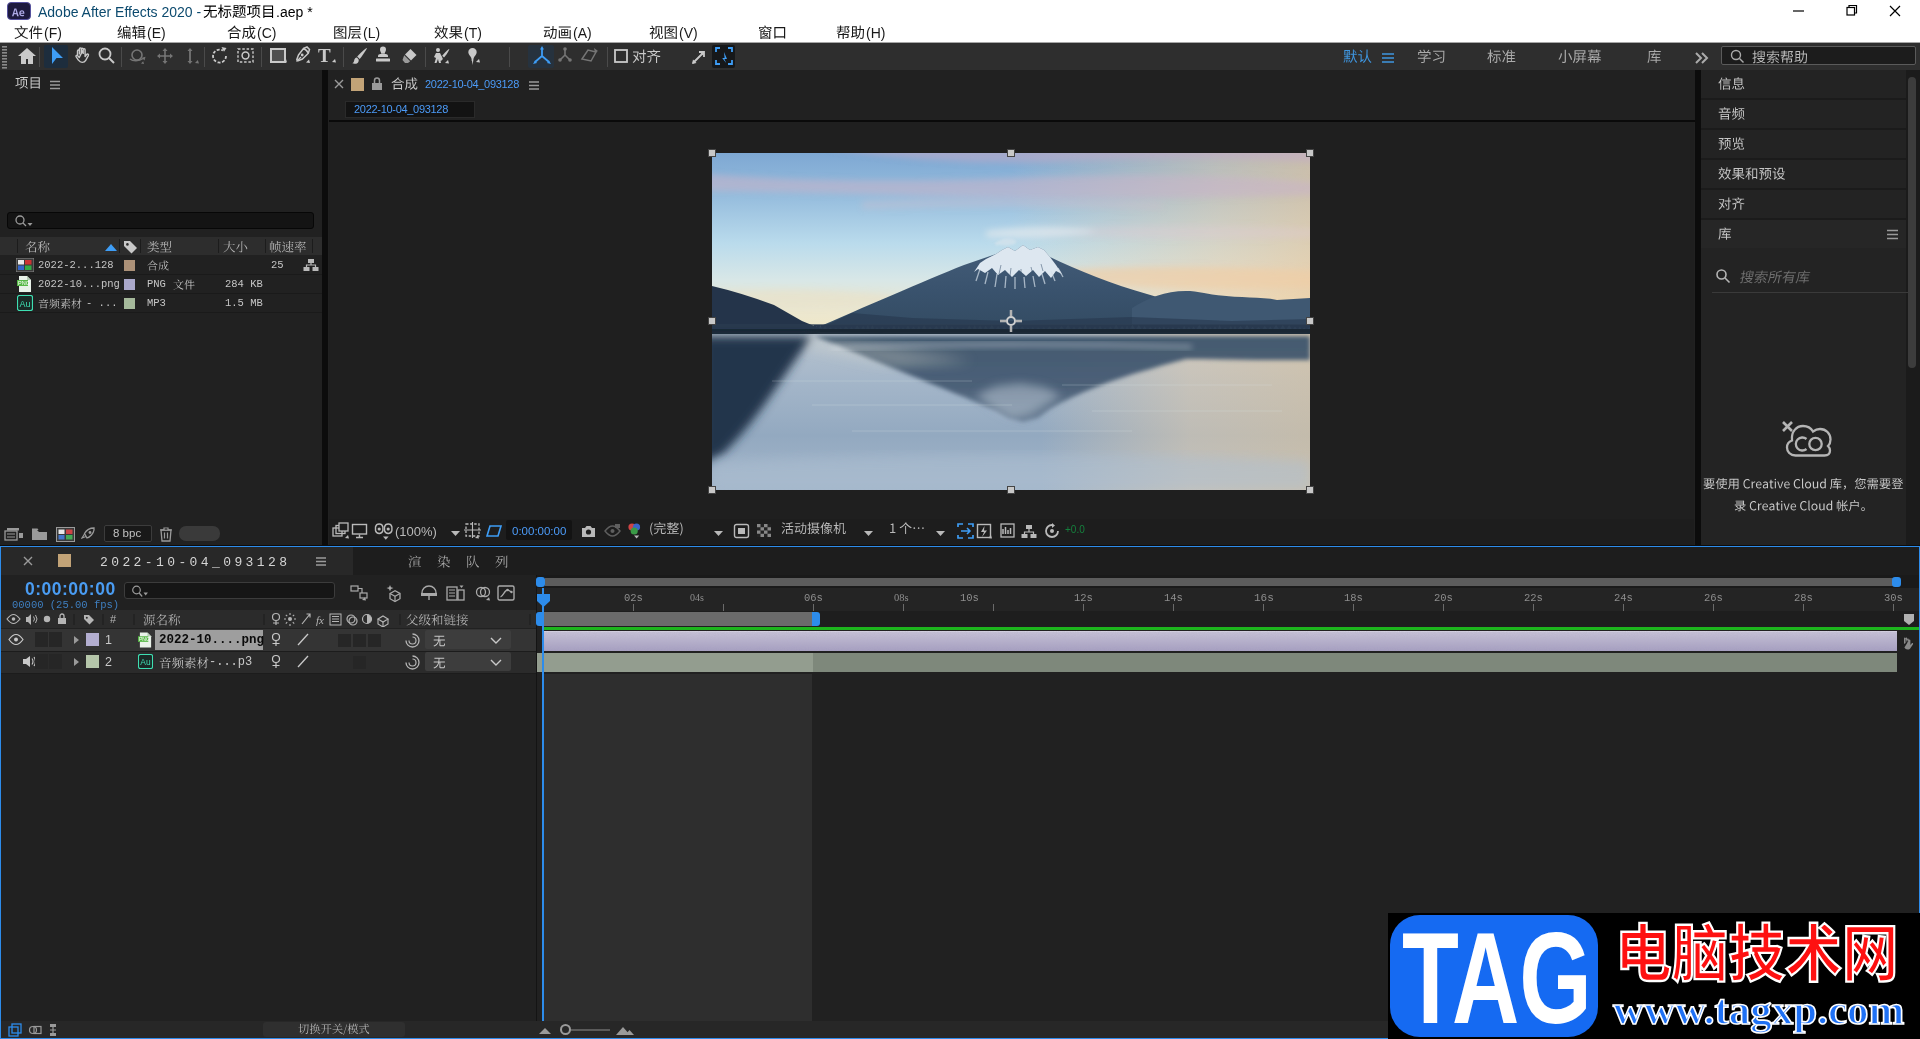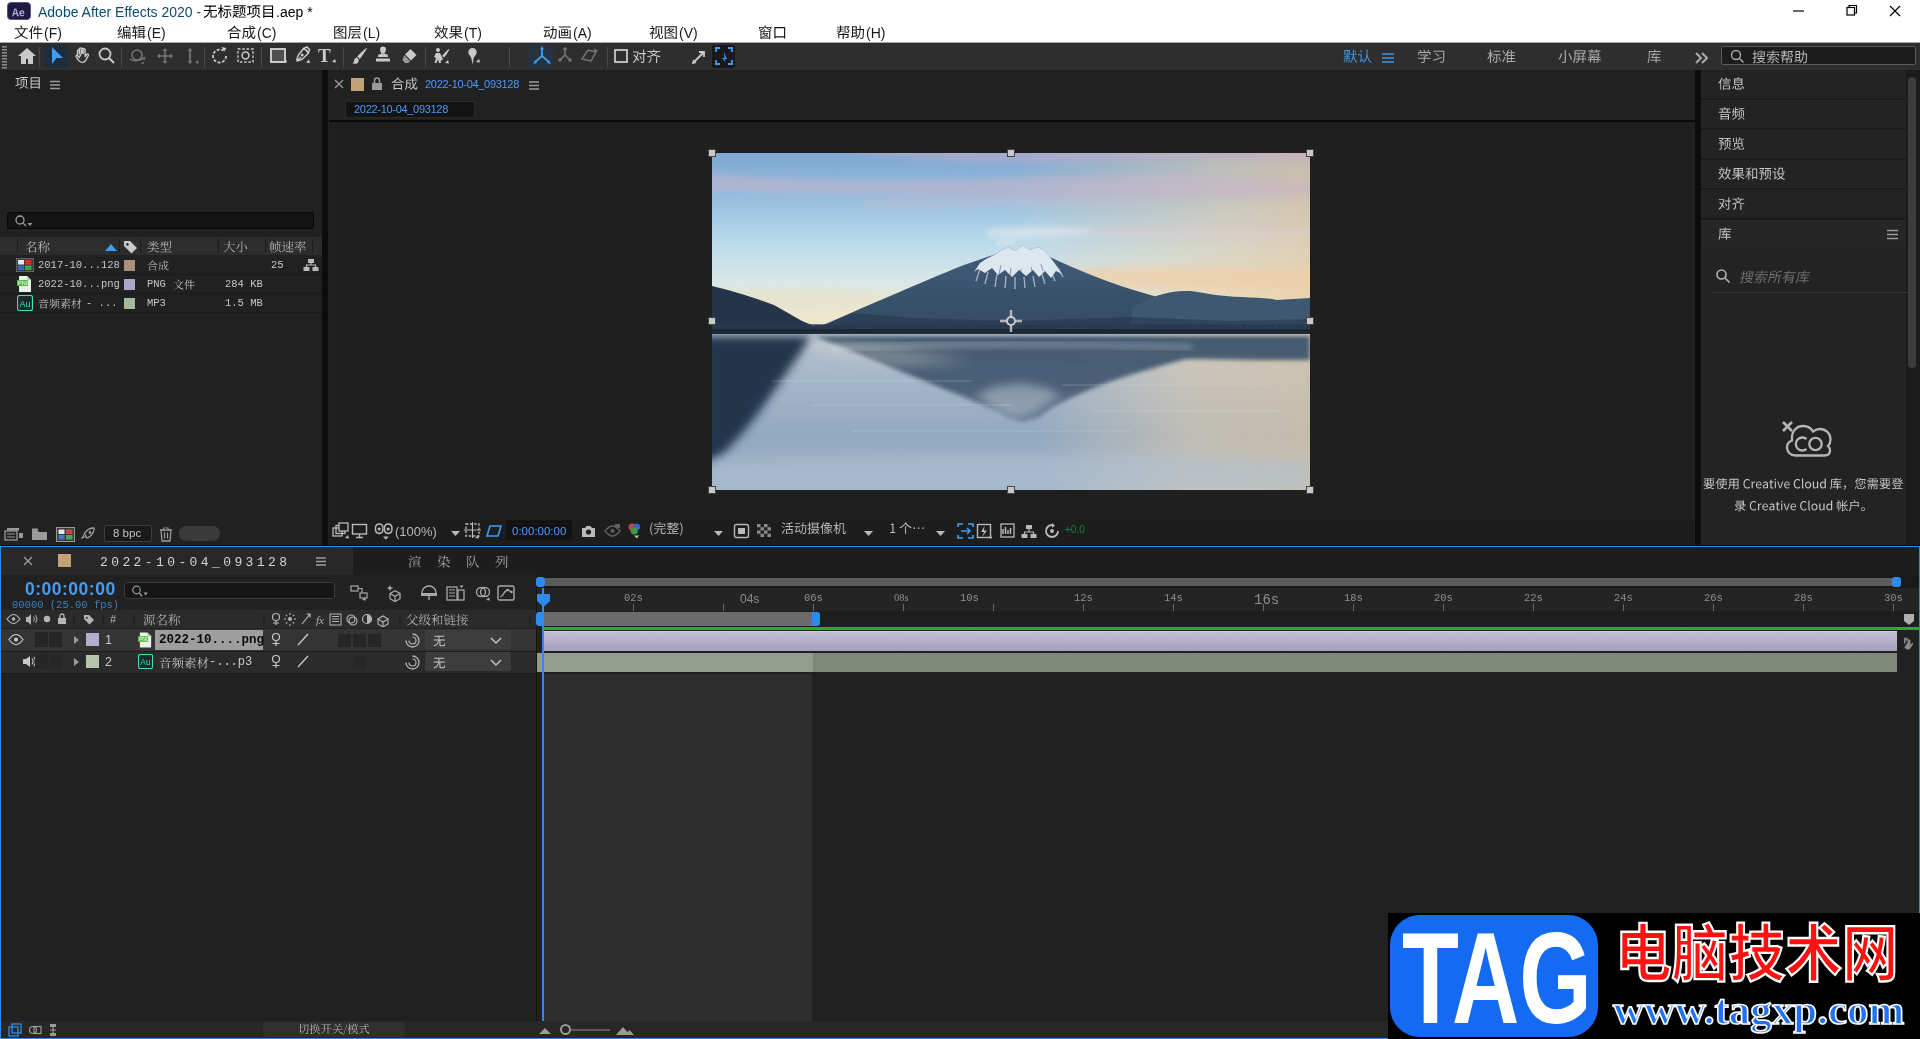--- a/index.html
+++ b/index.html
@@ -256,21 +256,21 @@
 <div class="abs" style="left:0;top:274px;width:322px;height:1px;background:#1a1a1a"></div>
 <div class="abs" style="left:0;top:293px;width:322px;height:1px;background:#1a1a1a"></div>
 <div class="abs" style="left:0;top:312px;width:322px;height:1px;background:#1a1a1a"></div>
 <svg class="abs" style="left:16px;top:258px" width="18" height="14" viewBox="0 0 18 14">
     <rect x="0" y="0" width="18" height="14" fill="#3a3a3a" stroke="#888" stroke-width="1"></rect>
     <rect x="2" y="2" width="6" height="4.5" fill="#e8e8e8"></rect>
     <rect x="9" y="2" width="6.5" height="4.5" fill="#cc3333"></rect>
     <rect x="2" y="7.5" width="6" height="4.5" fill="#3366cc"></rect>
     <rect x="9" y="7.5" width="6.5" height="4.5" fill="#33aa44"></rect>
   </svg>
-<div class="abs" style="left:38px;top:259px;font-family:'Liberation Mono',monospace;font-size:10.5px;color:#c6c6c6">2017-10...128</div>
+<div class="abs" style="left:38px;top:259px;font-family:'Liberation Mono',monospace;font-size:10.5px;color:#c6c6c6">2022-2...128</div>
 <div class="abs" style="left:124px;top:260px;width:11px;height:11px;background:#ac9178"></div>
 <svg style="position:absolute;left:147.0px;top:257.2px;" width="24" height="18" viewBox="0 -12.8 24 18">
     <path d="M2.9 -5.3 3.0 -4.9H7.9C8.0 -4.9 8.2 -5.0 8.2 -5.1C7.8 -5.5 7.2 -5.9 7.2 -5.9L6.7 -5.3ZM5.7 -8.6C6.5 -7.0 8.2 -5.6 10.0 -4.7C10.0 -5.0 10.3 -5.2 10.6 -5.3L10.6 -5.4C8.7 -6.2 6.9 -7.4 5.9 -8.8C6.2 -8.8 6.3 -8.9 6.3 -9.0L5.1 -9.3C4.5 -7.7 2.2 -5.5 0.4 -4.5L0.5 -4.3C2.5 -5.2 4.7 -7.1 5.7 -8.6ZM7.9 -2.9V-0.3H3.1V-2.9ZM2.4 -3.2V0.8H2.5C2.8 0.8 3.1 0.7 3.1 0.6V0.0H7.9V0.8H8.0C8.3 0.8 8.6 0.6 8.6 0.5V-2.8C8.9 -2.8 9.0 -2.9 9.1 -3.0L8.2 -3.7L7.8 -3.2H3.2L2.4 -3.6Z M18.4 -9.0 18.3 -8.8C18.8 -8.6 19.4 -8.1 19.7 -7.6C20.4 -7.3 20.7 -8.8 18.4 -9.0ZM12.6 -7.0V-4.6C12.6 -2.8 12.4 -0.8 11.4 0.8L11.5 0.9C13.1 -0.6 13.3 -2.9 13.3 -4.6H15.3C15.2 -2.7 15.1 -1.7 14.9 -1.5C14.8 -1.4 14.7 -1.4 14.6 -1.4C14.4 -1.4 13.8 -1.5 13.5 -1.5V-1.3C13.8 -1.3 14.1 -1.2 14.2 -1.1C14.3 -1.0 14.4 -0.8 14.4 -0.6C14.8 -0.6 15.1 -0.7 15.3 -0.9C15.7 -1.2 15.9 -2.3 16.0 -4.5C16.2 -4.5 16.3 -4.6 16.4 -4.6L15.6 -5.3L15.2 -4.9H13.3V-6.7H16.9C17.0 -4.9 17.4 -3.3 18.0 -2.0C17.3 -1.0 16.2 -0.0 14.9 0.7L15.0 0.8C16.4 0.3 17.5 -0.5 18.3 -1.5C18.8 -0.8 19.4 -0.2 20.1 0.3C20.6 0.7 21.3 0.9 21.5 0.6C21.6 0.5 21.6 0.3 21.2 -0.1L21.4 -1.7L21.3 -1.7C21.1 -1.3 20.9 -0.7 20.8 -0.5C20.7 -0.3 20.6 -0.3 20.4 -0.4C19.7 -0.8 19.2 -1.4 18.8 -2.0C19.5 -3.0 20.0 -4.1 20.4 -5.1C20.7 -5.1 20.8 -5.2 20.8 -5.3L19.7 -5.7C19.4 -4.6 19.0 -3.6 18.5 -2.7C18.0 -3.8 17.7 -5.2 17.6 -6.7H21.2C21.4 -6.7 21.5 -6.7 21.5 -6.9C21.2 -7.2 20.5 -7.7 20.5 -7.7L20.0 -7.0H17.6C17.5 -7.6 17.5 -8.2 17.5 -8.8C17.8 -8.8 17.9 -8.9 17.9 -9.1L16.8 -9.2C16.8 -8.4 16.8 -7.7 16.9 -7.0H13.4L12.6 -7.4Z" fill="#c6c6c6"></path>
   </svg>
 <div class="abs" style="left:271px;top:259px;font-family:'Liberation Mono',monospace;font-size:10.5px;color:#c6c6c6">25</div>
 <svg class="abs" style="left:303px;top:258px" width="16" height="15" viewBox="0 0 16 15">
     <rect x="5" y="1" width="6" height="4" fill="#b9b9b9"></rect>
     <rect x="0.5" y="9" width="6" height="4" fill="#b9b9b9"></rect>
     <rect x="9.5" y="9" width="6" height="4" fill="#b9b9b9"></rect>
     <path d="M8 5v2M3.5 9V7h9v2" stroke="#b9b9b9" stroke-width="1.2" fill="none"></path>
@@ -800,33 +800,33 @@
 <div class="abs" style="left:536px;top:575px;width:1px;height:446px;background:#141414"></div>
 <div class="abs" style="left:537px;top:575px;width:1382px;height:13px;background:#1a1a1a"></div>
 <div class="abs" style="left:545px;top:578px;width:1348px;height:8px;background:#5c5c5c"></div>
 <div class="abs" style="left:536px;top:577px;width:9px;height:10px;background:#2d8ceb;border-radius:3px"></div>
 <div class="abs" style="left:1892px;top:577px;width:9px;height:10px;background:#2d8ceb;border-radius:3px"></div>
 <div class="abs" style="left:537px;top:588px;width:1382px;height:23px;background:#242424"></div>
 <div class="abs" style="left:537px;top:592px;font-family:'Liberation Mono',monospace;font-size:10.5px;color:#8e8e8e">0s</div>
 <div class="abs" style="left:543px;top:604px;width:1px;height:7px;background:#6a6a6a"></div>
 <div class="abs" style="left:624px;top:592px;font-family:'Liberation Mono',monospace;font-size:10.5px;color:#8e8e8e">02s</div>
 <div class="abs" style="left:633px;top:604px;width:1px;height:7px;background:#6a6a6a"></div>
-<div class="abs" style="left:740px;top:592px;font-family:Liberation Sans, sans-serif;font-size:12px;color:#8e8e8e">04s</div>
+<div class="abs" style="left:690px;top:592px;font-family:Liberation Serif, serif;font-size:10px;color:#8e8e8e">04s</div>
 <div class="abs" style="left:723px;top:604px;width:1px;height:7px;background:#6a6a6a"></div>
 <div class="abs" style="left:804px;top:592px;font-family:Liberation Mono, monospace;font-size:10.5px;color:#8e8e8e">06s</div>
 <div class="abs" style="left:813px;top:604px;width:1px;height:7px;background:#6a6a6a"></div>
 <div class="abs" style="left:894px;top:592px;font-family:Liberation Serif, serif;font-size:10.5px;color:#8e8e8e">08s</div>
 <div class="abs" style="left:903px;top:604px;width:1px;height:7px;background:#6a6a6a"></div>
 <div class="abs" style="left:960px;top:592px;font-family:'Liberation Mono',monospace;font-size:10.5px;color:#8e8e8e">10s</div>
 <div class="abs" style="left:993px;top:604px;width:1px;height:7px;background:#6a6a6a"></div>
 <div class="abs" style="left:1074px;top:592px;font-family:'Liberation Mono',monospace;font-size:10.5px;color:#8e8e8e">12s</div>
 <div class="abs" style="left:1083px;top:604px;width:1px;height:7px;background:#6a6a6a"></div>
 <div class="abs" style="left:1164px;top:592px;font-family:Liberation Mono, monospace;font-size:10.5px;color:#8e8e8e">14s</div>
 <div class="abs" style="left:1173px;top:604px;width:1px;height:7px;background:#6a6a6a"></div>
-<div class="abs" style="left:1254px;top:592px;font-family:'Liberation Mono',monospace;font-size:14px;color:#8e8e8e">16s</div>
+<div class="abs" style="left:1254px;top:592px;font-family:'Liberation Mono',monospace;font-size:11px;color:#8e8e8e">16s</div>
 <div class="abs" style="left:1263px;top:604px;width:1px;height:7px;background:#6a6a6a"></div>
 <div class="abs" style="left:1344px;top:592px;font-family:'Liberation Mono',monospace;font-size:10.5px;color:#8e8e8e">18s</div>
 <div class="abs" style="left:1353px;top:604px;width:1px;height:7px;background:#6a6a6a"></div>
 <div class="abs" style="left:1434px;top:592px;font-family:'Liberation Mono',monospace;font-size:10.5px;color:#8e8e8e">20s</div>
 <div class="abs" style="left:1443px;top:604px;width:1px;height:7px;background:#6a6a6a"></div>
 <div class="abs" style="left:1524px;top:592px;font-family:'Liberation Mono',monospace;font-size:10.5px;color:#8e8e8e">22s</div>
 <div class="abs" style="left:1533px;top:604px;width:1px;height:7px;background:#6a6a6a"></div>
 <div class="abs" style="left:1614px;top:592px;font-family:'Liberation Mono',monospace;font-size:10.5px;color:#8e8e8e">24s</div>
 <div class="abs" style="left:1623px;top:604px;width:1px;height:7px;background:#6a6a6a"></div>
 <div class="abs" style="left:1704px;top:592px;font-family:'Liberation Mono',monospace;font-size:10.5px;color:#8e8e8e">26s</div>

